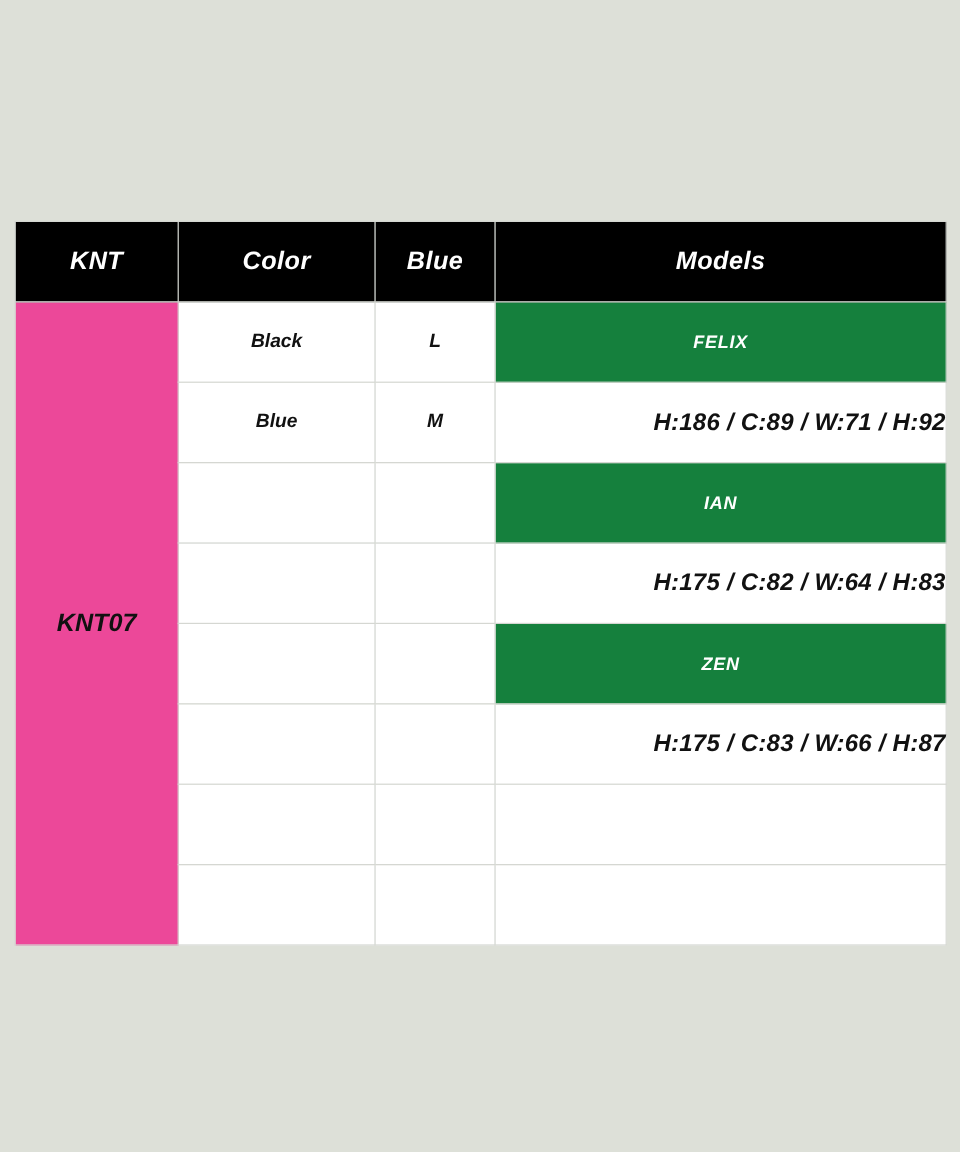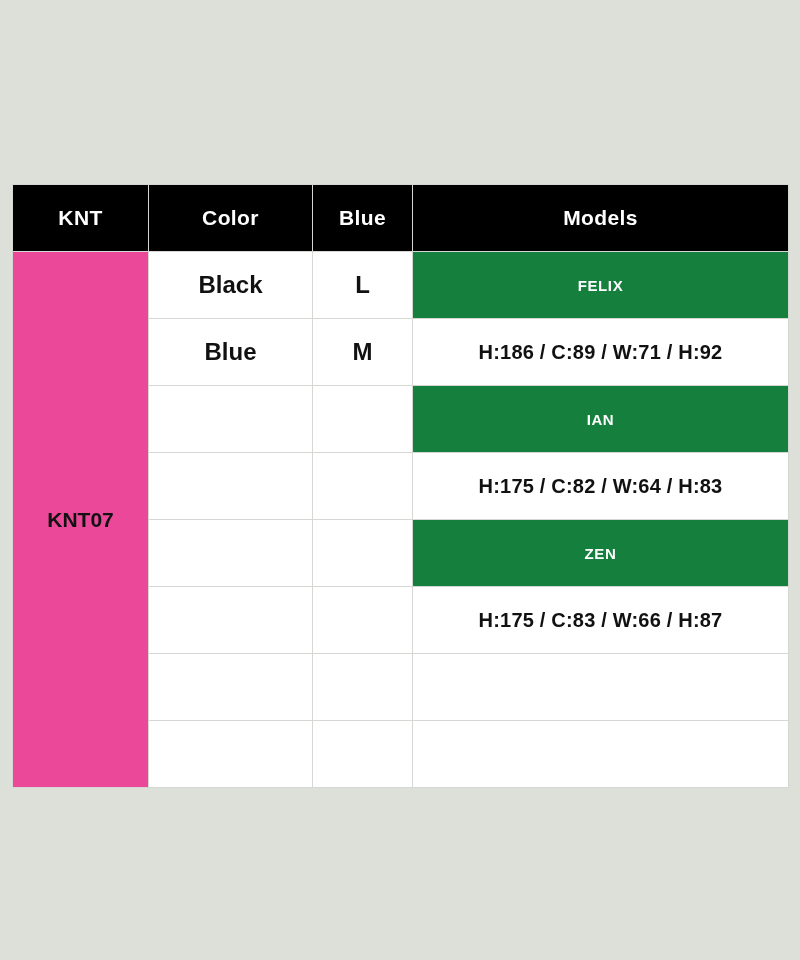--- a/index.html
+++ b/index.html
@@ -25,41 +25,42 @@
     border-collapse: collapse;
     width: 776px;
     table-layout: fixed;
   }
 
   table.spec-table td,
   table.spec-table th {
     border: 1px solid #d5d7d2;
     padding: 0;
     margin: 0;
+    font-style: italic;
   }
 
   
   thead th {
     background: #000000;
     color: #ffffff;
     font-size: 21px;
     font-weight: bold;
     height: 66px;
     border: 1px solid #000000;
     text-align: center;
     vertical-align: middle;
     letter-spacing: 0.4px;
   }
 
   tbody td {
     background: #ffffff;
     text-align: center;
     vertical-align: middle;
     height: 66px;
-    font-size: 24px;
+    font-size: 16px;
     color: #111111;
     font-weight: bold;
   }
 
   td.knt-cell {
     font-size: 21px;
     font-weight: bold;
     color: #111111;
     background: #ec4899;
   }
@@ -71,20 +72,21 @@
     font-size: 15px;
     letter-spacing: 0.6px;
   }
 
   td.model-measure {
     background: #ffffff;
     color: #111111;
     font-weight: bold;
     font-size: 20px;
     letter-spacing: 0.2px;
+    text-align: right;
   }
 
   td.empty-cell {
     background: #ffffff;
   }
 
   
   col.c-knt   { width: 136px; }
   col.c-color { width: 164px; }
   col.c-size  { width: 100px; }

